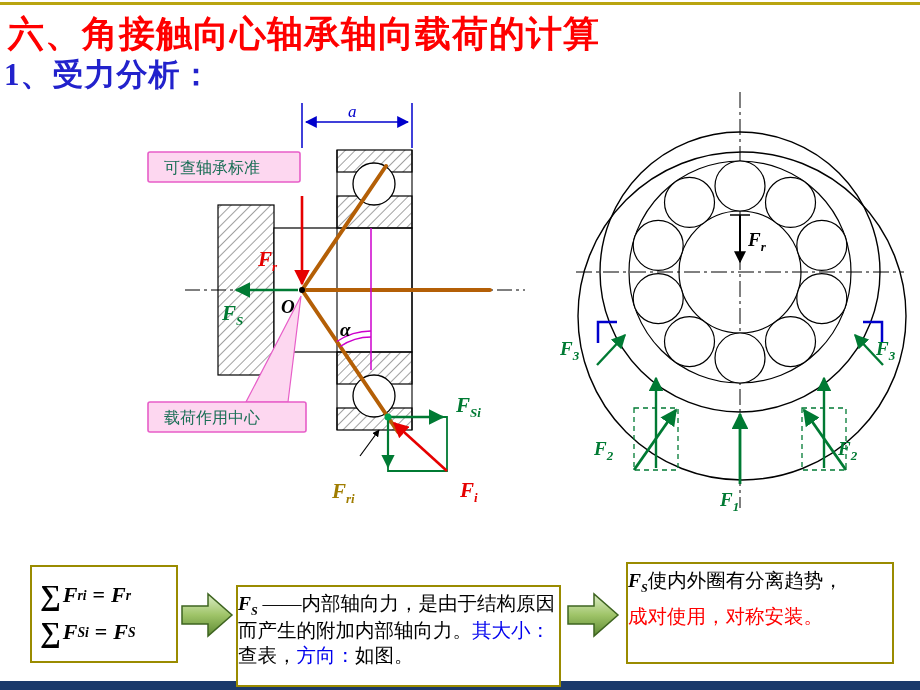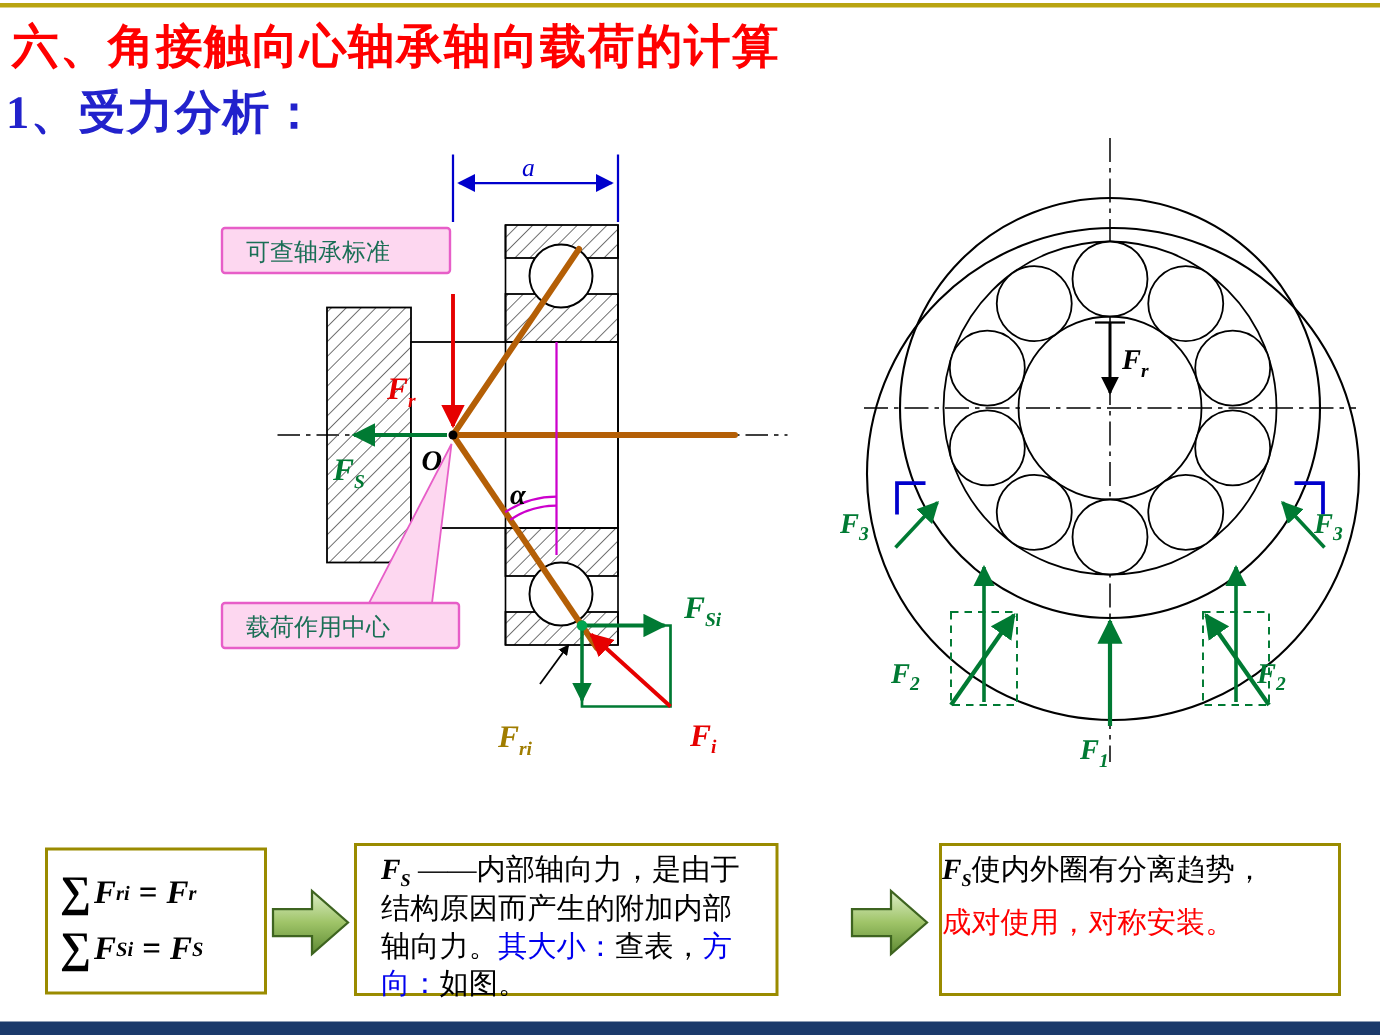--- a/index.html
+++ b/index.html
@@ -5,21 +5,21 @@
   * { margin:0; padding:0; box-sizing:border-box; }
   html,body { width:920px; height:690px; }
   body {
     position:relative; background:#ffffff; overflow:hidden;
     font-family:"Liberation Serif","DejaVu Serif",serif;
   }
   .top-rule { position:absolute; top:2px; left:0; width:920px; height:3px; background:#b9a410; }
   .bottom-bar { position:absolute; bottom:0; left:0; width:920px; height:9px; background:#1b3a6b; }
   .title {
     position:absolute; top:10px; left:8px; z-index:3;
-    font-size:31px; font-weight:bold; color:#ff0000; letter-spacing:1px;text-align:right;
+    font-size:36px; font-weight:bold; color:#ff0000; letter-spacing:1px;text-align:right;
   }
   .subtitle {
     position:absolute; top:54px; left:4px; z-index:3;
     font-size:31px; font-weight:bold; color:#2222cc; letter-spacing:1px;
   }
   .diagram-svg { position:absolute; top:0; left:0; z-index:1; }
 
   
   .lbl { font-family:"Liberation Serif","DejaVu Serif",serif; font-size:21px; font-style:italic; font-weight:bold; }
   .lbl-sm { font-family:"Liberation Serif","DejaVu Serif",serif; font-size:19px; font-style:italic; font-weight:bold; }
@@ -39,21 +39,21 @@
   }
   #formula-box {
     left:30px; top:565px; width:148px; height:98px;
     display:flex; flex-direction:column; justify-content:center; gap:8px; padding-left:8px;
   }
   .f-line { display:flex; align-items:center; font-style:italic; font-weight:bold; font-size:22px; }
   .sigma { font-style:normal; font-size:29px; margin-right:2px; line-height:1; }
   .fvar { font-style:italic; }
   .eq { margin:0 6px; font-style:normal; }
   sub { font-size:0.62em; }
-  #explain-box { left:236px; top:562px; width:283px; height:102px; padding:5px 16px; }
+  #explain-box { left:236px; top:585px; width:325px; height:102px; padding:5px 0; }
   #conclusion-box { left:626px; top:562px; width:268px; height:102px; padding:5px 0; }
   .blue-em { color:#0000ee; }
   .red-em { color:#ff0000; font-weight:normal; }
   .concl-red { margin-top:9px; }
   .flow-arrow { position:absolute; z-index:3; }
 </style>
 </head>
 <body>
 
 <div class="top-rule"></div>

